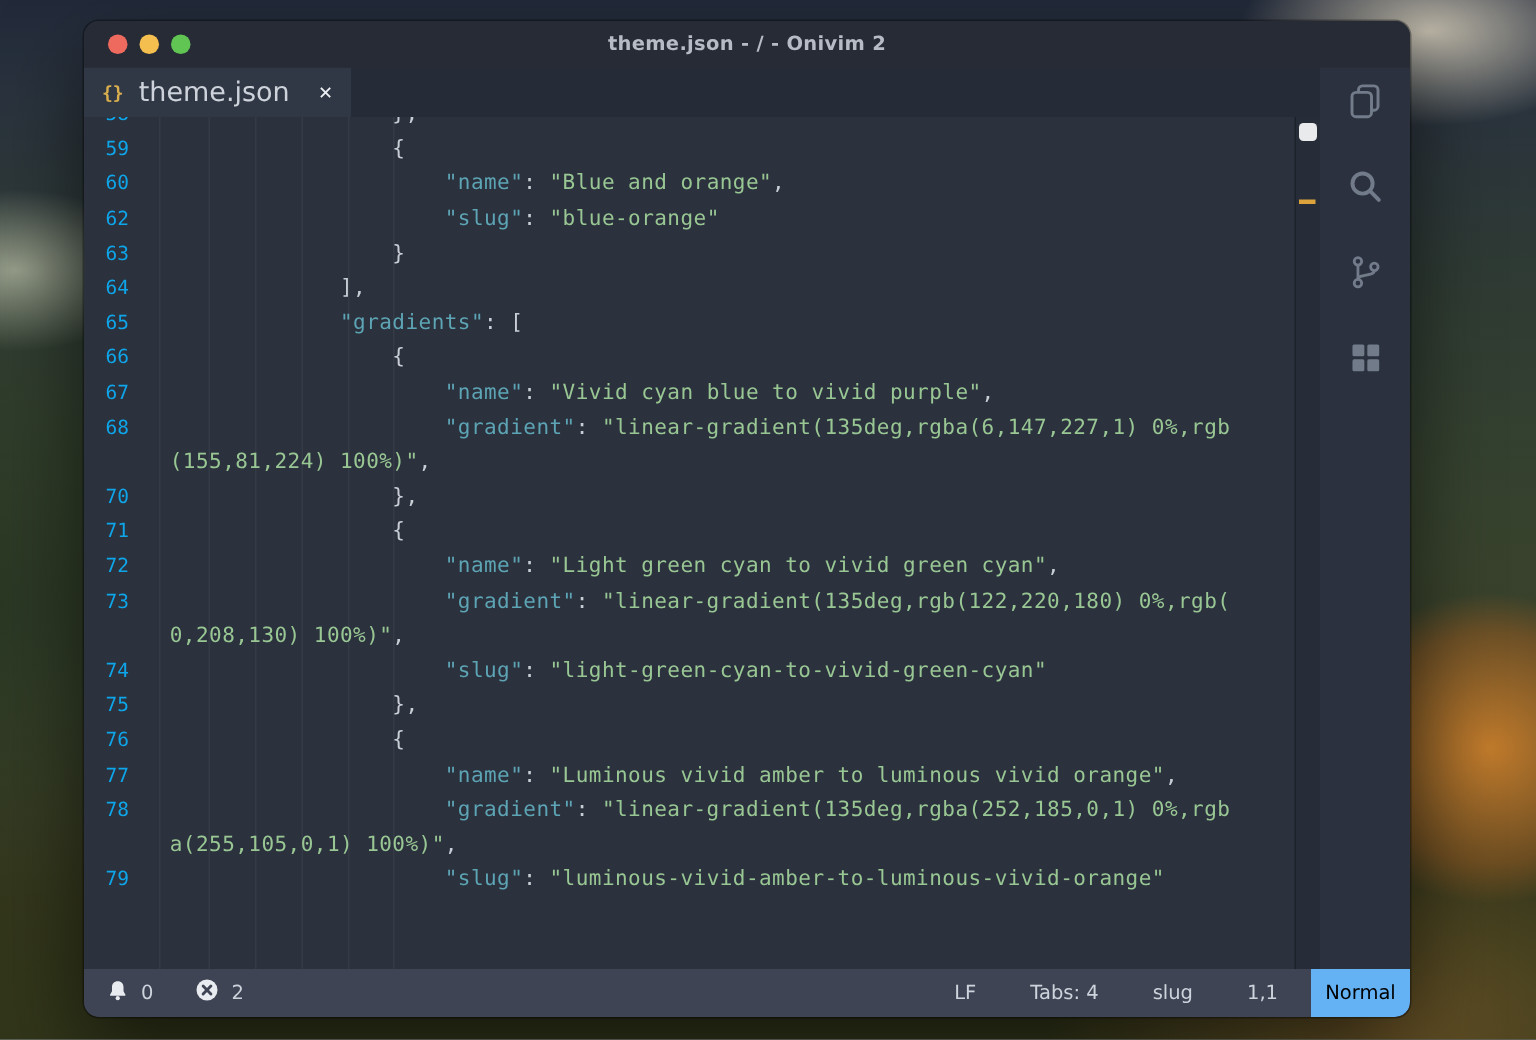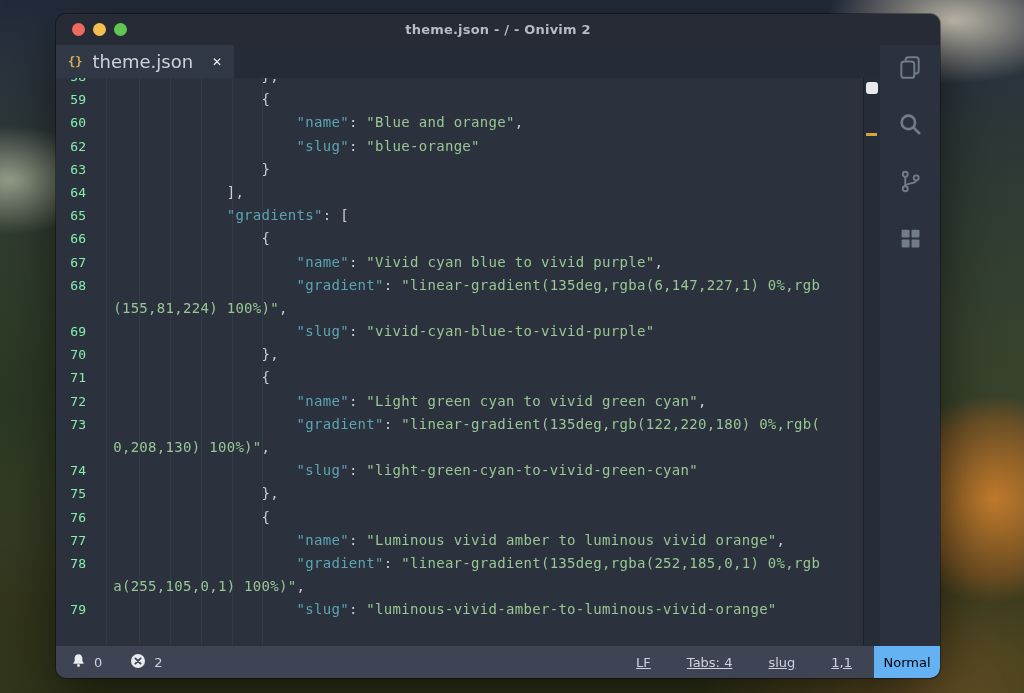--- a/index.html
+++ b/index.html
@@ -50,21 +50,21 @@
   .tab-icon { color:#d8ae4e; font-family:"DejaVu Sans Mono", monospace; font-size:12px; font-weight:bold; }
   .tab-label { color:#ced3db; font-size:18px; }
   .tab-close { margin-left:auto; color:#eef1f5; font-size:12px; font-weight:bold; cursor:default; }
 
   
   .editor { position:relative; flex:1 1 auto; background:#2b313d; overflow:hidden; }
   .indent-guide { position:absolute; top:0; bottom:0; width:1px; background:rgba(255,255,255,.05); }
   .code-lines { position:absolute; left:0; top:-13px; right:22px; }
   .row { display:flex; height:23.2px; line-height:23.2px; white-space:pre; }
   .gutter-num {
-    flex:0 0 30px; text-align:right; color:#86efac;
+    flex:0 0 30px; text-align:right; color:#0ea5e9;
     font-family:"DejaVu Sans Mono", monospace; font-size:13px; user-select:none;
   }
   .line-text { flex:1 1 auto; padding-left:1px; font-family:"DejaVu Sans Mono", monospace; font-size:14px; letter-spacing:.3px; }
   .tok-k { color:#5da4b4; }
   .tok-s { color:#99c794; }
   .tok-p { color:#c9ced6; }
 
   .scrollbar {
     position:absolute; top:0; bottom:0; right:0; width:17px;
     background:rgba(0,0,0,.07); border-left:1px solid rgba(0,0,0,.25);
@@ -77,21 +77,21 @@
   .dock-btn { width:30px; height:30px; display:flex; align-items:center; justify-content:center; }
   .dock-btn svg { opacity:.8; }
 
   
   .statusbar {
     height:32px; flex:0 0 32px; background:#3e4454;
     display:flex; align-items:center; color:#ced3dc; font-size:13px;
   }
   .sb-left { display:flex; align-items:center; gap:28px; padding-left:15px; }
   .sb-item { display:flex; align-items:center; gap:8px; }
-  .sb-right { margin-left:auto; display:flex; align-items:center; gap:36px; margin-right:22px;text-decoration:underline; }
+  .sb-right { margin-left:auto; display:flex; align-items:center; gap:36px; margin-right:22px; }
   .mode-badge {
     align-self:stretch; width:66px; display:flex; align-items:center; justify-content:center;
     background:#64b1f4; color:#000000; font-size:13px;
     border-bottom-right-radius:10px;
   }
 </style>
 </head>
 <body>
 
 <div class="desktop">
@@ -130,21 +130,20 @@
               <div class="row"><span class="gutter-num">59</span><span class="line-text"><span class="tok-p">                    {</span></span></div>
               <div class="row"><span class="gutter-num">60</span><span class="line-text"><span class="tok-k">                        "name"</span><span class="tok-p">: </span><span class="tok-s">"Blue and orange"</span><span class="tok-p">,</span></span></div>
               <div class="row"><span class="gutter-num">62</span><span class="line-text"><span class="tok-k">                        "slug"</span><span class="tok-p">: </span><span class="tok-s">"blue-orange"</span></span></div>
               <div class="row"><span class="gutter-num">63</span><span class="line-text"><span class="tok-p">                    }</span></span></div>
               <div class="row"><span class="gutter-num">64</span><span class="line-text"><span class="tok-p">                ],</span></span></div>
               <div class="row"><span class="gutter-num">65</span><span class="line-text"><span class="tok-k">                "gradients"</span><span class="tok-p">: [</span></span></div>
               <div class="row"><span class="gutter-num">66</span><span class="line-text"><span class="tok-p">                    {</span></span></div>
               <div class="row"><span class="gutter-num">67</span><span class="line-text"><span class="tok-k">                        "name"</span><span class="tok-p">: </span><span class="tok-s">"Vivid cyan blue to vivid purple"</span><span class="tok-p">,</span></span></div>
               <div class="row"><span class="gutter-num">68</span><span class="line-text"><span class="tok-k">                        "gradient"</span><span class="tok-p">: </span><span class="tok-s">"linear-gradient(135deg,rgba(6,147,227,1) 0%,rgb</span></span></div>
               <div class="row"><span class="gutter-num"></span><span class="line-text"><span class="tok-s">   (155,81,224) 100%)"</span><span class="tok-p">,</span></span></div>
-              <div class="row"><span class="gutter-num">69</span><span class="line-text"><span class="tok-k">                        "slug"</span><span class="tok-p">: </span><span class="tok-s">"vivid-cyan-blue-to-vivid-purple"</span></span></div>
               <div class="row"><span class="gutter-num">70</span><span class="line-text"><span class="tok-p">                    },</span></span></div>
               <div class="row"><span class="gutter-num">71</span><span class="line-text"><span class="tok-p">                    {</span></span></div>
               <div class="row"><span class="gutter-num">72</span><span class="line-text"><span class="tok-k">                        "name"</span><span class="tok-p">: </span><span class="tok-s">"Light green cyan to vivid green cyan"</span><span class="tok-p">,</span></span></div>
               <div class="row"><span class="gutter-num">73</span><span class="line-text"><span class="tok-k">                        "gradient"</span><span class="tok-p">: </span><span class="tok-s">"linear-gradient(135deg,rgb(122,220,180) 0%,rgb(</span></span></div>
               <div class="row"><span class="gutter-num"></span><span class="line-text"><span class="tok-s">   0,208,130) 100%)"</span><span class="tok-p">,</span></span></div>
               <div class="row"><span class="gutter-num">74</span><span class="line-text"><span class="tok-k">                        "slug"</span><span class="tok-p">: </span><span class="tok-s">"light-green-cyan-to-vivid-green-cyan"</span></span></div>
               <div class="row"><span class="gutter-num">75</span><span class="line-text"><span class="tok-p">                    },</span></span></div>
               <div class="row"><span class="gutter-num">76</span><span class="line-text"><span class="tok-p">                    {</span></span></div>
               <div class="row"><span class="gutter-num">77</span><span class="line-text"><span class="tok-k">                        "name"</span><span class="tok-p">: </span><span class="tok-s">"Luminous vivid amber to luminous vivid orange"</span><span class="tok-p">,</span></span></div>
               <div class="row"><span class="gutter-num">78</span><span class="line-text"><span class="tok-k">                        "gradient"</span><span class="tok-p">: </span><span class="tok-s">"linear-gradient(135deg,rgba(252,185,0,1) 0%,rgb</span></span></div>

